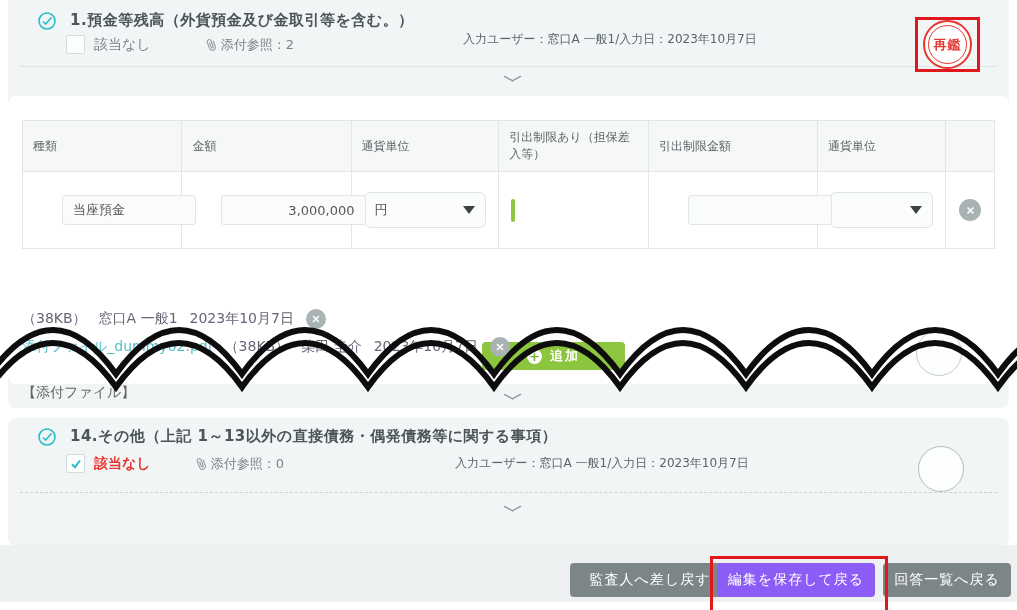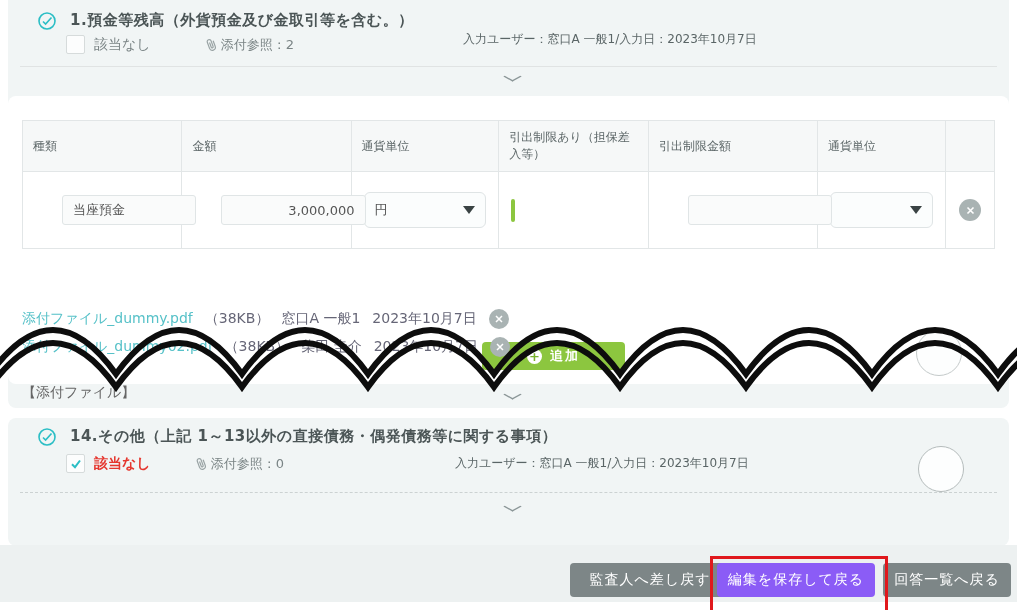--- a/index.html
+++ b/index.html
@@ -98,20 +98,25 @@
     </div>
 
     <div class="meta" style="left:455px;top:31px;">入力ユーザー：窓口A 一般1/入力日：2023年10月7日</div>
 
     <div class="divline" style="top:66px;"></div>
     <div class="chev" style="left:498px;top:70px;"></div>
 
     <div class="chev" style="left:498px;top:388px;"></div>
   </div>
 
+  <div class="stamp-box">
+    <div class="stamp">
+      <div class="stamp-inner">再鑑</div>
+    </div>
+  </div>
 
   <div class="panel">
 
     <table class="grid">
       <colgroup>
         <col style="width:16.4%">
           <col style="width:17.4%">
           <col style="width:15.2%">
         <col style="width:15.4%">
           <col style="width:17.4%">
@@ -157,21 +162,20 @@
       </table>
 
     <div class="add-btn">
       <span class="plus">+</span>
       <span class="lbl">追加</span>
     </div>
 
     <div class="att-title">【添付ファイル】</div>
 
     <div class="att-row" style="top:213px;">
-      <span class="att-link">添付ファイル_dummy.pdf</span>
       <span>（38KB）</span>
       <span>窓口A 一般1</span>
       <span>2023年10月7日</span>
       <span class="xbadge">
         <svg width="8" height="8" viewBox="0 0 8 8">
           <path d="M1 1 L7 7 M7 1 L1 7" stroke="#fff" stroke-width="1.5"></path>
         </svg>
       </span>
     </div>
 

